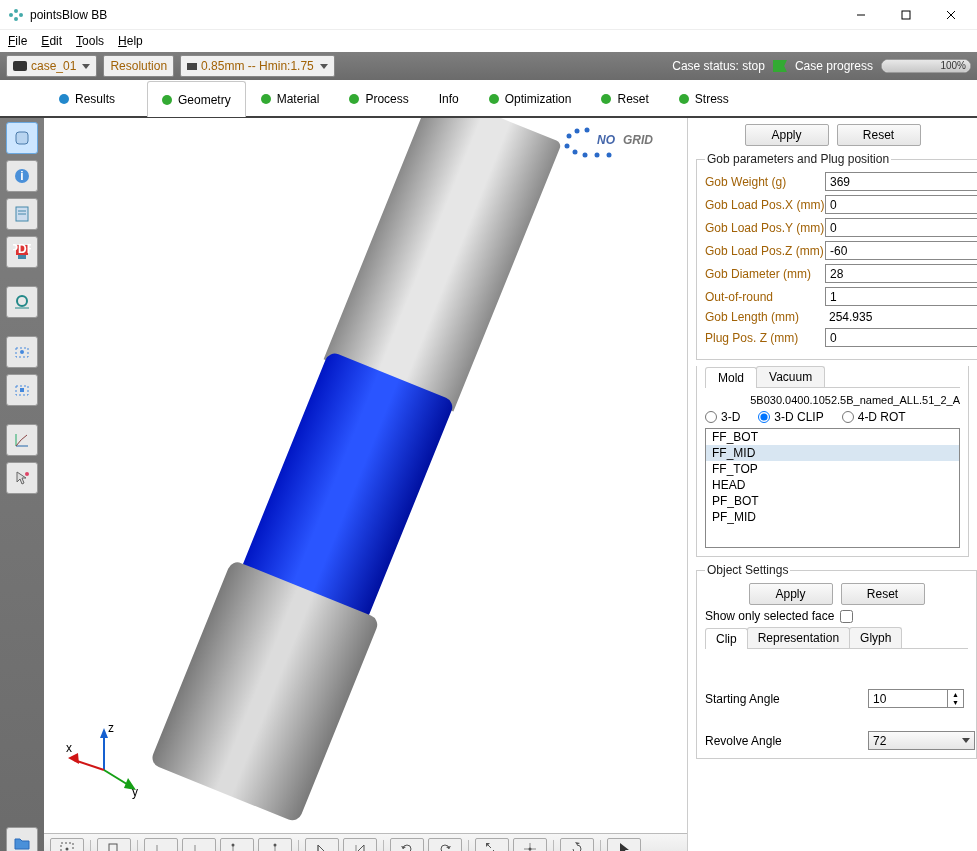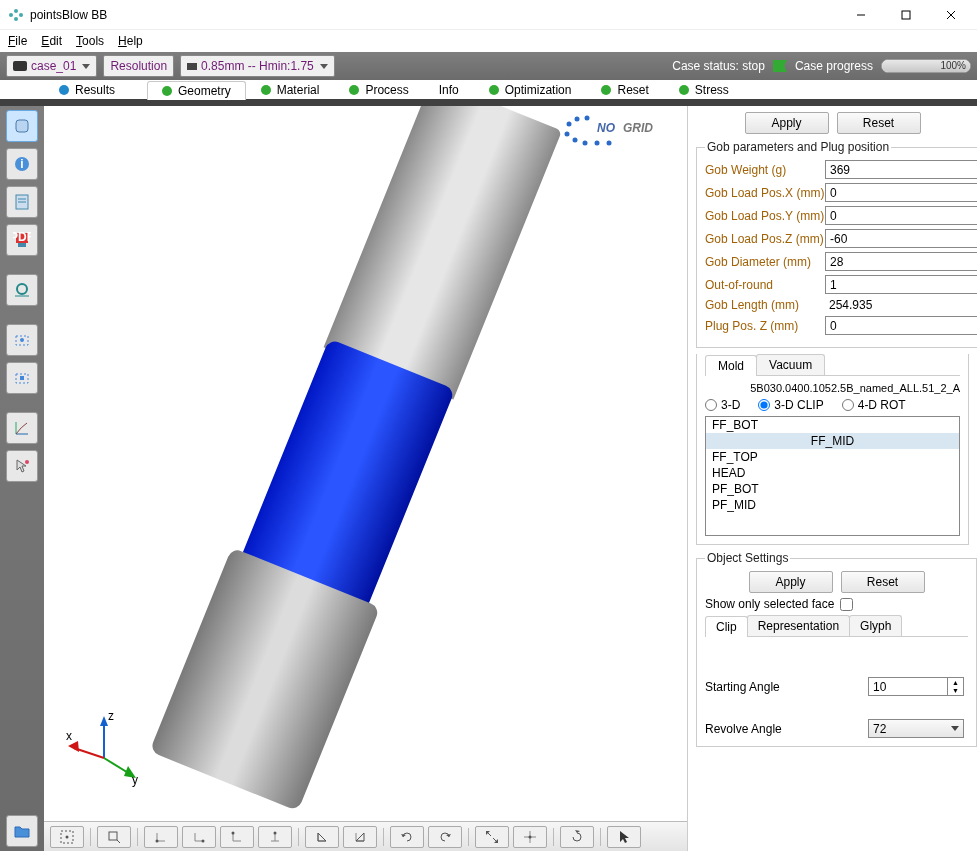--- a/index.html
+++ b/index.html
@@ -6,31 +6,31 @@
 html, body { width: 977px; height: 851px; background: #fff; overflow: hidden; }
 .titlebar { height: 30px; display: flex; align-items: center; padding: 0 4px 0 8px; background: #fff; border-bottom: 1px solid #eee; }
 .titlebar .title { flex: 1; font-size: 12px; color: #000; }
 .titlebar .app-icon { width: 16px; height: 16px; margin-right: 6px; display:inline-block;}
 .titlebar .app-icon svg { width:16px; height:16px; }
 .win-btn { width: 45px; height: 29px; display: flex; align-items: center; justify-content: center; color: #000; }
 .menubar { height: 22px; padding: 0 8px; display: flex; align-items: center; gap: 14px; background: #fff; }
 .menubar span { color: #000; }
 .menubar span u { text-decoration: underline; }
 .toolbar-top { height: 28px; background: linear-gradient(#7e7e7e,#6b6b6b); display: flex; align-items: center; gap: 6px; padding: 0 6px; color: #fff; }
-.case-btn, .tb-btn { height: 22px; background: #f0f0f0; border: 1px solid #888; color: #701a75; display: flex; align-items: center; padding: 0 6px; gap: 4px; border-radius:2px;}
+.case-btn, .tb-btn { height: 22px; background: #f0f0f0; border: 1px solid #888; color: #a16207; display: flex; align-items: center; padding: 0 6px; gap: 4px; border-radius:2px;}
 .case-btn .cam { width: 14px; height: 10px; background: #333; border-radius: 2px; position: relative; }
 .tb-btn .sq { width: 10px; height: 7px; background: #444; }
 .tb-drop { width:0;height:0;border-left:4px solid transparent;border-right:4px solid transparent;border-top:5px solid #555; margin-left:2px;}
 .status-right { flex:1; display:flex; justify-content:flex-end; align-items:center; gap:8px; }
 .flag { width:14px;height:12px; background:#3a3; display:inline-block; clip-path: polygon(0 0,100% 0,80% 50%,100% 100%,0 100%); }
 .prog-wrap { width:90px;height:14px;background:#fff;border:1px solid #999;border-radius:7px;position:relative;overflow:hidden;}
 .prog-bar { position:absolute;left:0;top:0;height:100%;width:100%;background:linear-gradient(#e8e8e8,#c8c8c8); }
 .prog-text { position:absolute; right:4px; top:0; font-size:10px; color:#333; }
 
-.tabbar { height: 26px; background: #fff; border-bottom: 7px solid #404040; display:flex; padding-left: 44px; }
+.tabbar { height: 38px; background: #fff; border-bottom: 2px solid #404040; display:flex; padding-left: 44px; }
 .tabbar .tab { padding: 4px 14px; display:flex; align-items:center; gap:6px; border:1px solid transparent; border-bottom:none; color:#000; }
 .tabbar .tab.active { border-color:#c8c8c8; background:#fff; position:relative; top:1px; border-radius:3px 3px 0 0;margin-left:17px; }
 .dot { width:10px;height:10px;border-radius:50%; background:#3a3; display:inline-block; }
 .dot.blue { background:#28c; }
 
 .body-row { height: calc(851px - 30px - 22px - 28px - 26px); display:flex; background:#6b6b6b; }
 .left-tools { width:44px; background:linear-gradient(#7e7e7e,#6b6b6b); display:flex; flex-direction:column; align-items:center; padding:4px 0; gap:6px; }
 .tool { width:32px;height:32px;background:#e8e8e8;border:1px solid #999;border-radius:3px;display:flex;align-items:center;justify-content:center;}
 .tool.active { background:#cde6ff; border-color:#6aa8e0;}
 .tool svg { width:18px;height:18px; }
@@ -58,33 +58,33 @@
 
 .subtabs { display:flex; border-bottom:1px solid #ccc; }
 .subtab { padding:3px 12px; border:1px solid #ccc; border-bottom:none; margin-right:-1px; background:#f4f4f4; border-radius:3px 3px 0 0;}
 .subtab.active { background:#fff; position:relative; top:1px; }
 .filename { margin:6px 0 4px 0; color:#000; font-size:11px; white-space:nowrap; overflow:hidden;text-align:right;}
 .radios { display:flex; gap:18px; margin-bottom:4px; }
 .radios label { display:flex; align-items:center; gap:4px; }
 input[type=radio]{ width:12px;height:12px;}
 .listbox { border:1px solid #888; height:120px; overflow-y:scroll; background:#fff;}
 .listbox div { padding:1px 6px; }
-.listbox div.sel { background:#d8e6f2;text-align:center; }
+.listbox div.sel { background:#d8e6f2; }
 
 .checkbox-row { display:flex; align-items:center; gap:6px; margin:4px 0;}
 .checkbox-row input{width:13px;height:13px;}
 .subtabs2 { display:flex; border-bottom:1px solid #ccc; margin-bottom:4px;}
 .subtab2 { padding:3px 10px; border:1px solid #ccc; border-bottom:none; margin-right:-1px; background:#f4f4f4; border-radius:3px 3px 0 0;}
 .subtab2.active { background:#fff; position:relative;top:1px;}
 .angle-grid { display:grid; grid-template-columns: 140px 100px; row-gap:6px; align-items:center; margin-top:40px;gap:23px;}
 .spinner { display:flex; }
 .spinner input{ width:80px;height:19px;border:1px solid #888;padding:0 4px;}
 .spinner .spin { width:16px;border:1px solid #888;border-left:none;display:flex;flex-direction:column;}
 .spinner .spin span{flex:1;display:flex;align-items:center;justify-content:center;font-size:7px;line-height:1;}
-.select { width:96px;height:19px;border:1px solid #888;background:linear-gradient(#fafafa,#e6e6e6);display:flex;align-items:center;padding:0 4px;justify-content:space-between;}
+.select { width:107px;height:19px;border:1px solid #888;background:linear-gradient(#fafafa,#e6e6e6);display:flex;align-items:center;padding:0 4px;justify-content:space-between;}
 .select .arr{width:0;height:0;border-left:4px solid transparent;border-right:4px solid transparent;border-top:5px solid #444;}
 
 
 .cyl { position:absolute; left:50%; top:50%; width:160px; height:700px; transform:translate(-50%,-55%) rotate(22deg); }
 .cyl .top { position:absolute; left:10px; top:0; width:140px; height:290px; background:linear-gradient(90deg,#8a8a8a,#e6e6e6 40%,#e6e6e6 60%,#8a8a8a); border-radius:6px 6px 0 0; }
 .cyl .mid { position:absolute; left:12px; top:280px; width:136px; height:260px; background:linear-gradient(90deg,#0016c4,#2a55ff 40%,#2a55ff 55%,#0010a0); border-radius:10px; }
 .cyl .bot { position:absolute; left:0; top:510px; width:160px; height:220px; background:linear-gradient(90deg,#7a7a7a,#dcdcdc 45%,#dcdcdc 55%,#7a7a7a); border-radius:10px; }
 </style>
 </head>
 <body>

